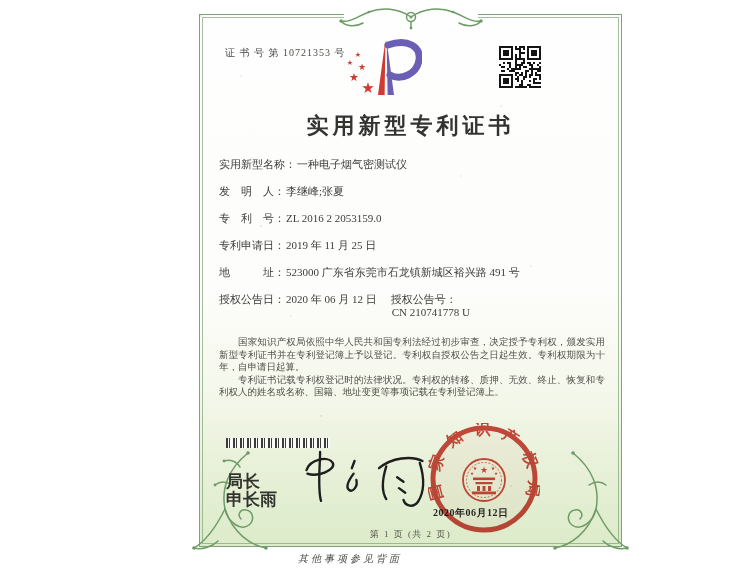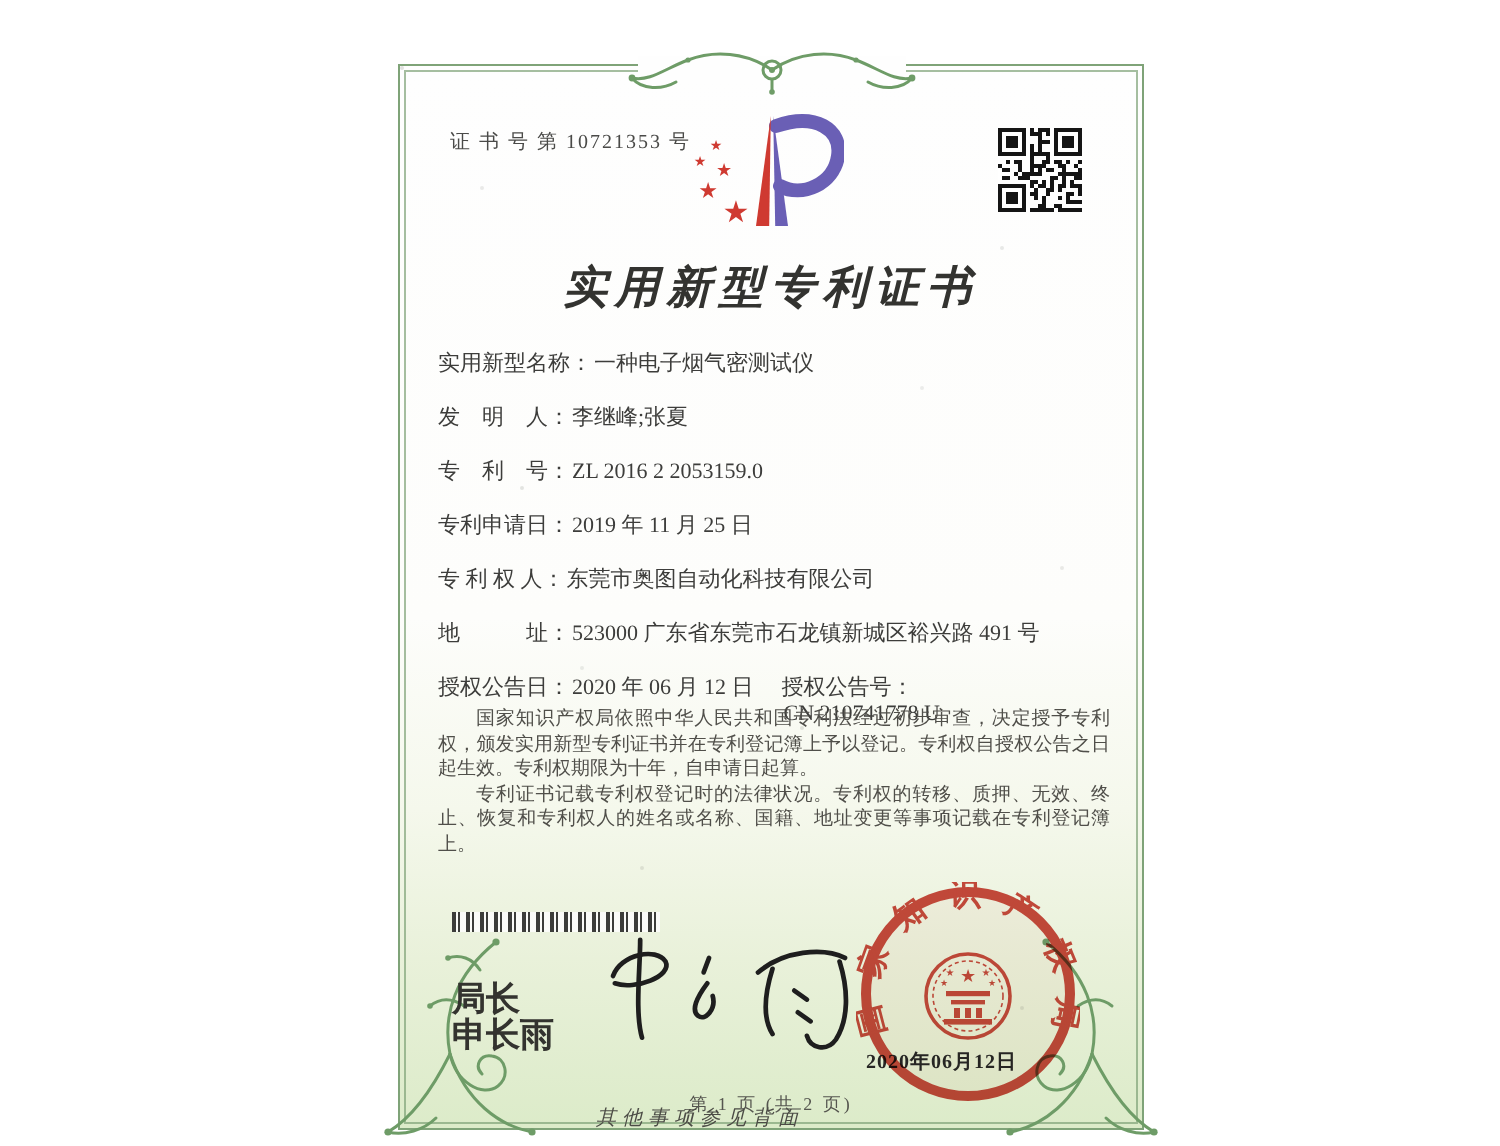--- a/index.html
+++ b/index.html
@@ -1,31 +1,31 @@
 <!DOCTYPE html>
 <html><head>
 <meta charset="utf-8">
 <style>
   html,body{margin:0;padding:0;width:750px;height:573px;background:#ffffff;overflow:hidden;
     font-family:"Liberation Serif","DejaVu Serif",serif;}
   .stage{position:relative;width:750px;height:573px;}
 
   
-  .frame{position:absolute;left:199px;top:32px;width:373px;height:533px;box-sizing:border-box;
+  .frame{position:absolute;left:199px;top:14px;width:423px;height:533px;box-sizing:border-box;
     border:1.5px solid #7fa378;
     background:linear-gradient(180deg,#fefefe 0%,#fdfdfb 52%,#f5f8ec 70%,#e9f1da 84%,#dcebc9 100%);}
   .frame .innerline{position:absolute;inset:2px;border:1px solid rgba(127,163,120,.7);pointer-events:none;}
 
   .certno{position:absolute;left:25px;top:31px;font-size:10px;letter-spacing:1px;color:#4a4a48;white-space:pre;}
 
   .logo{position:absolute;left:144px;top:22px;}
   .qr{position:absolute;left:299px;top:31px;width:42px;height:42px;background:#fff;}
 
   .title{position:absolute;left:0;top:96px;width:100%;text-align:center;font-size:22px;font-weight:bold;
-    letter-spacing:4px;color:#333330;font-style:italic;}
+    letter-spacing:4px;color:#333330;}
 
   .fields{position:absolute;left:19px;top:143px;right:12px;font-size:11px;color:#3d3d3b;}
   .frow{height:27px;display:flex;align-items:flex-start;line-height:13px;}
   .frow .lab{white-space:pre;}
   .frow .val{white-space:pre;margin-left:1px;}
   .pair2{margin-left:14px;display:flex;flex-direction:column;}
 
   .bodytext{position:absolute;left:19px;right:16px;top:321px;font-size:9.5px;line-height:12.6px;
     color:#504f4a;text-align:justify;}
   .bodytext p{margin:0;text-indent:2em;}
@@ -282,24 +282,20 @@
         </div>
       <div class="frow">
           <span class="lab">专　利　号：</span>
           <span class="val">ZL 2016 2 2053159.0</span>
         </div>
       <div class="frow">
           <span class="lab">专利申请日：</span>
           <span class="val">2019 年 11 月 25 日</span>
         </div>
       <div class="frow">
-          <span class="lab">专 利 权 人：</span>
-          <span class="val">东莞市奥图自动化科技有限公司</span>
-        </div>
-      <div class="frow">
           <span class="lab">地　　　址：</span>
           <span class="val">523000 广东省东莞市石龙镇新城区裕兴路 491 号</span>
         </div>
       <div class="frow">
         <span class="lab">授权公告日：</span>
           <span class="val">2020 年 06 月 12 日</span>
         <span class="pair2">
             <span class="lab">授权公告号：</span>
             <span class="val">CN 210741778 U</span>
           </span>

